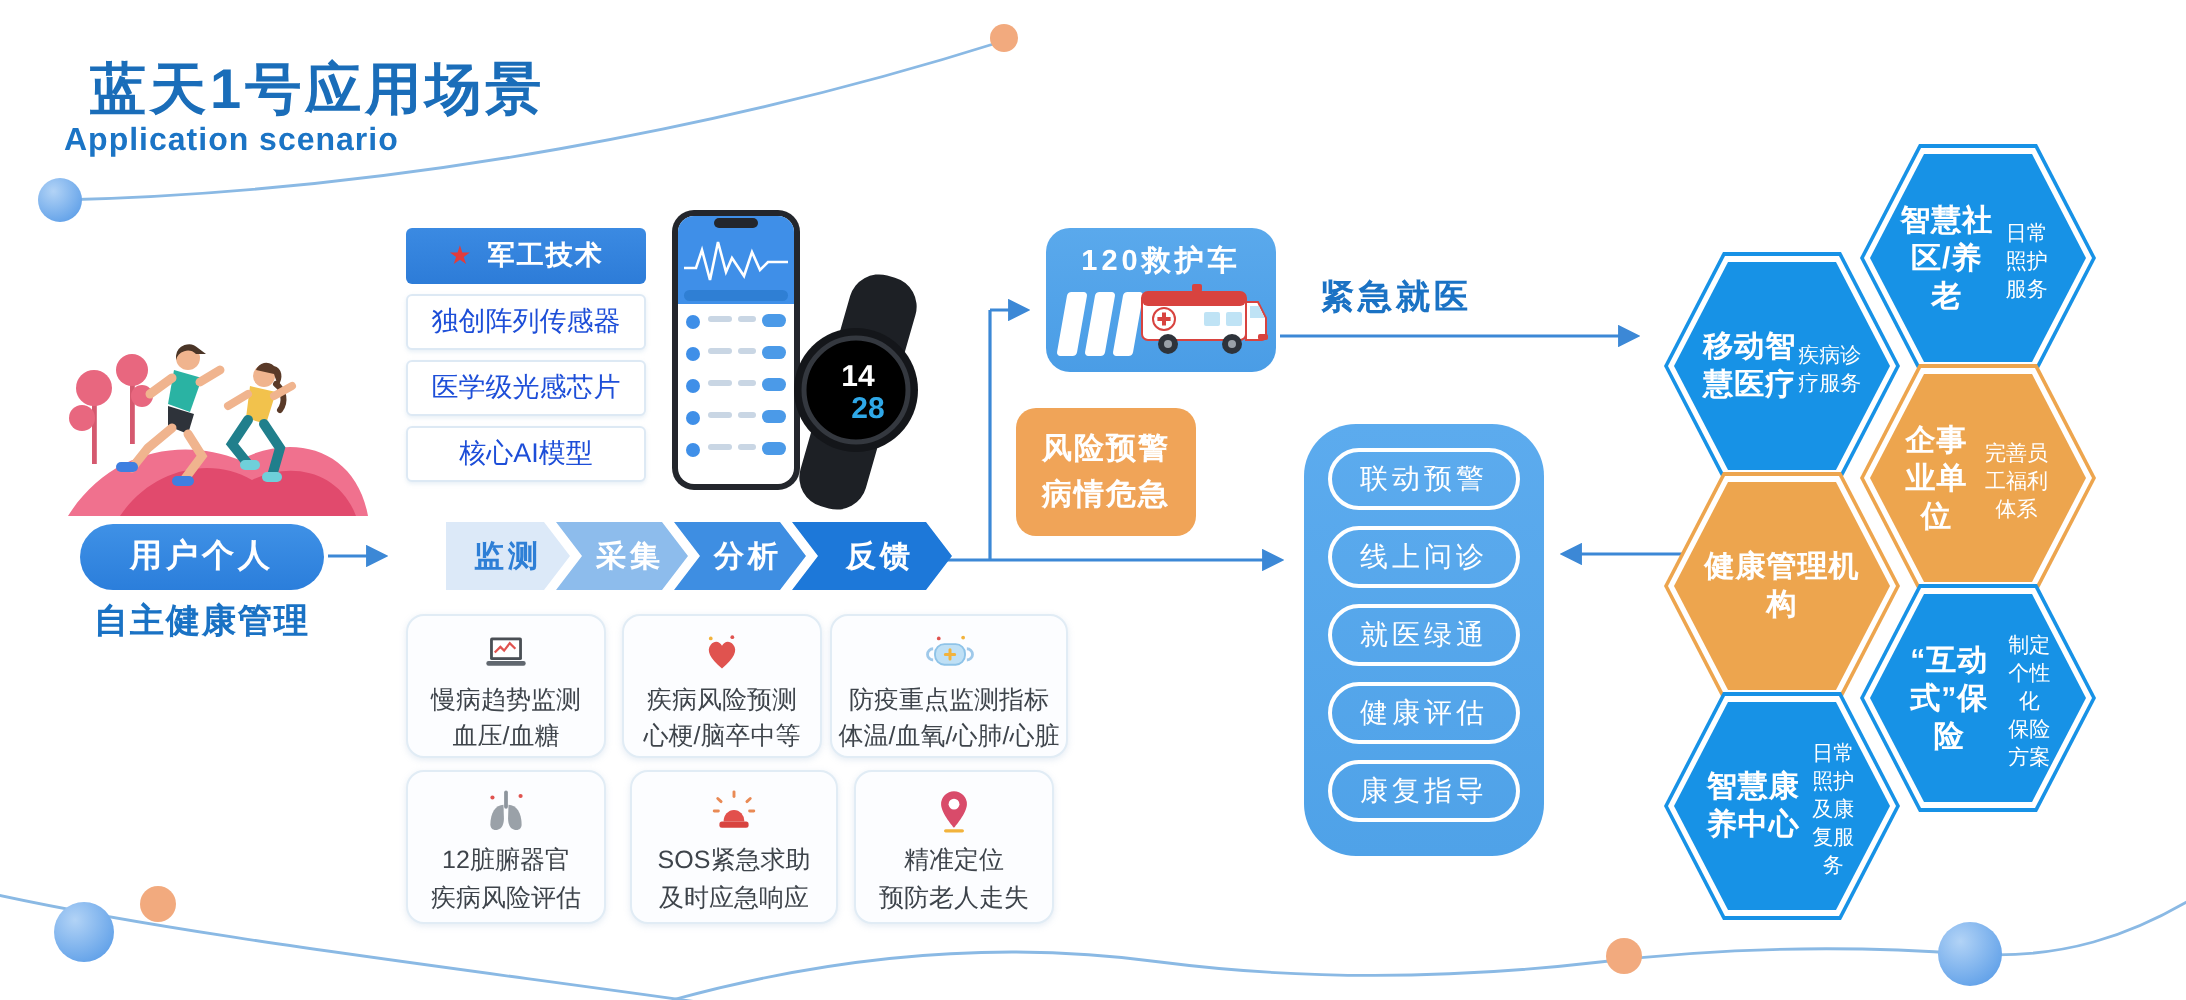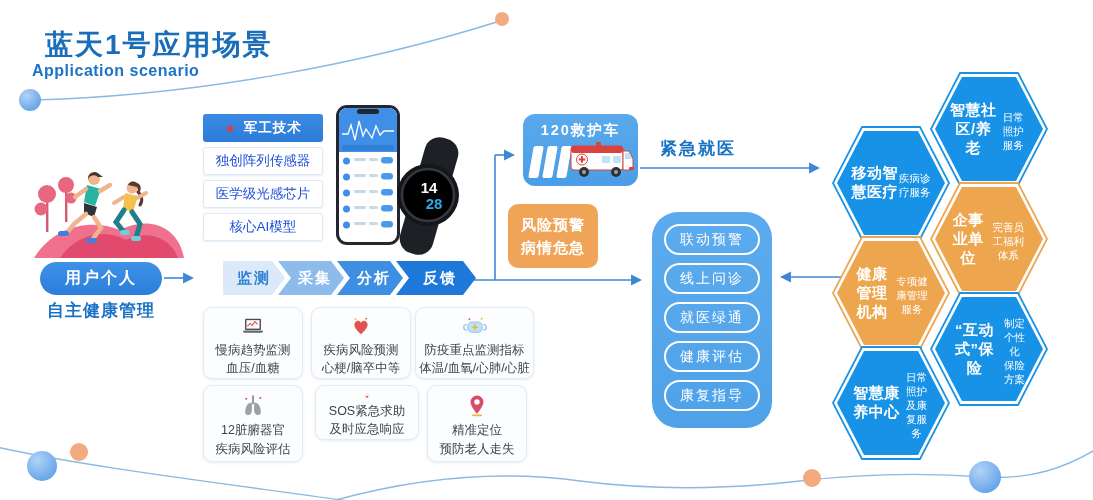--- a/index.html
+++ b/index.html
@@ -43,21 +43,21 @@
 
   
   .card{position:absolute;background:#fcfdff;border:1px solid #e1ecf5;border-radius:9px;
     box-shadow:0 1px 3px rgba(150,180,210,.25);display:flex;flex-direction:column;align-items:center;
     padding-top:7px;}
   .card .txt{font-size:12.5px;color:#3e444b;line-height:1.5;text-align:center;margin-top:3px;}
   .c1{left:203px;top:307px;width:100px;height:72px;}
   .c2{left:311px;top:307px;width:100px;height:72px;}
   .c3{left:415px;top:307px;width:119px;height:72px;}
   .c4{left:203px;top:385px;width:100px;height:77px;}
-  .c5{left:315px;top:385px;width:104px;height:55px;}
+  .c5{left:315px;top:385px;width:104px;height:77px;}
   .c6{left:427px;top:385px;width:100px;height:77px;}
 
   
   .amb{position:absolute;left:523px;top:114px;width:115px;height:72px;border-radius:12px;
     background:linear-gradient(180deg,#5aa9ec,#4a9de6);}
   .amb-label{margin-top:7px;text-align:center;color:#fff;font-weight:800;font-size:14.5px;letter-spacing:2px;}
   .amb-stripes{position:absolute;left:8px;top:32px;display:flex;gap:4px;}
   .amb-stripes span{display:block;width:10px;height:32px;background:#fff;border-radius:2px;transform:skewX(-10deg);}
   .amb-truck{position:absolute;right:3px;bottom:5px;}
 
@@ -376,21 +376,20 @@
     <div class="h-c">
         <div class="hex-title">企事业单位</div>
       <div class="hex-sub">完善员工福利体系</div>
       </div>
   </div>
   <div class="hex hex-orange hx4 layer">
     <div class="h-a"></div>
       <div class="h-b"></div>
     <div class="h-c">
         <div class="hex-title">健康管理机构</div>
-      <div class="hex-sub">专项健康管理服务</div>
       </div>
   </div>
   <div class="hex hex-blue hx5 layer">
     <div class="h-a"></div>
       <div class="h-b"></div>
     <div class="h-c">
         <div class="hex-title">“互动式”保险</div>
       <div class="hex-sub">制定个性化
 保险方案</div>
       </div>

